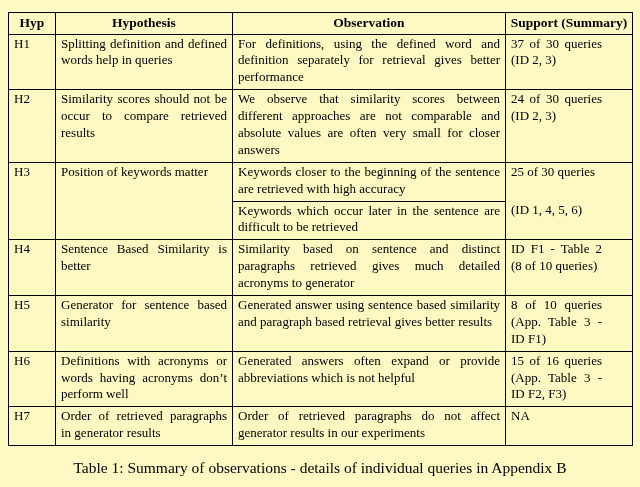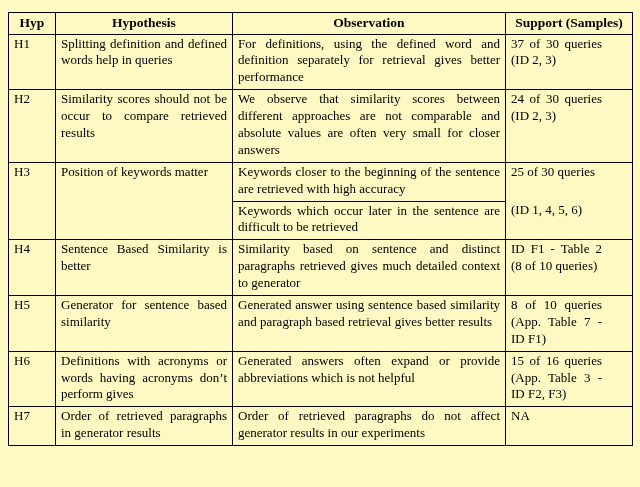--- a/index.html
+++ b/index.html
@@ -66,21 +66,21 @@
       <col class="c-hyp">
         <col class="c-hypo">
         <col class="c-obs">
         <col class="c-sup">
     </colgroup>
     <thead>
       <tr>
         <th>Hyp</th>
         <th>Hypothesis</th>
         <th>Observation</th>
-        <th>Support (Samples)</th>
+        <th>Support (Summary)</th>
       </tr>
     </thead>
     <tbody>
       <tr>
         <td class="hyp">H1</td>
         <td class="hypo">Splitting definition and defined words help in queries</td>
         <td class="obs">For definitions, using the defined word and definition separately for retrieval gives better performance</td>
         <td class="sup">37 of 30 queries (ID 2, 3)</td>
       </tr>
       <tr>
@@ -95,38 +95,39 @@
         <td class="obs">Keywords closer to the beginning of the sentence are retrieved with high accuracy</td>
         <td class="sup bb-hidden">25 of 30 queries</td>
       </tr>
       <tr>
         <td class="obs">Keywords which occur later in the sentence are difficult to be retrieved</td>
         <td class="sup">(ID 1, 4, 5, 6)</td>
       </tr>
       <tr>
         <td class="hyp">H4</td>
         <td class="hypo">Sentence Based Similarity is better</td>
-        <td class="obs">Similarity based on sentence and distinct paragraphs retrieved gives much detailed context to generator</td>
+        <td class="obs">Similarity based on sentence and distinct paragraphs retrieved gives much detailed acronyms to generator</td>
         <td class="sup">ID F1 - Table 2 (8 of 10 queries)</td>
       </tr>
       <tr>
         <td class="hyp">H5</td>
         <td class="hypo">Generator for sentence based similarity</td>
         <td class="obs">Generated answer using sentence based similarity and paragraph based retrieval gives better results</td>
-        <td class="sup">8 of 10 queries (App. Table 7 - ID F1)</td>
+        <td class="sup">8 of 10 queries (App. Table 3 - ID F1)</td>
       </tr>
       <tr>
         <td class="hyp">H6</td>
-        <td class="hypo">Definitions with acronyms or words having acronyms don’t perform gives</td>
+        <td class="hypo">Definitions with acronyms or words having acronyms don’t perform well</td>
         <td class="obs">Generated answers often expand or provide abbreviations which is not helpful</td>
         <td class="sup">15 of 16 queries (App. Table 3 - ID F2, F3)</td>
       </tr>
       <tr>
         <td class="hyp">H7</td>
         <td class="hypo">Order of retrieved paragraphs in generator results</td>
         <td class="obs">Order of retrieved paragraphs do not affect generator results in our experiments</td>
         <td class="sup">NA</td>
       </tr>
     </tbody>
   </table>
 
+  <div class="caption">Table 1: Summary of observations - details of individual queries in Appendix B</div>
 
 </div>
 
 </body></html>

